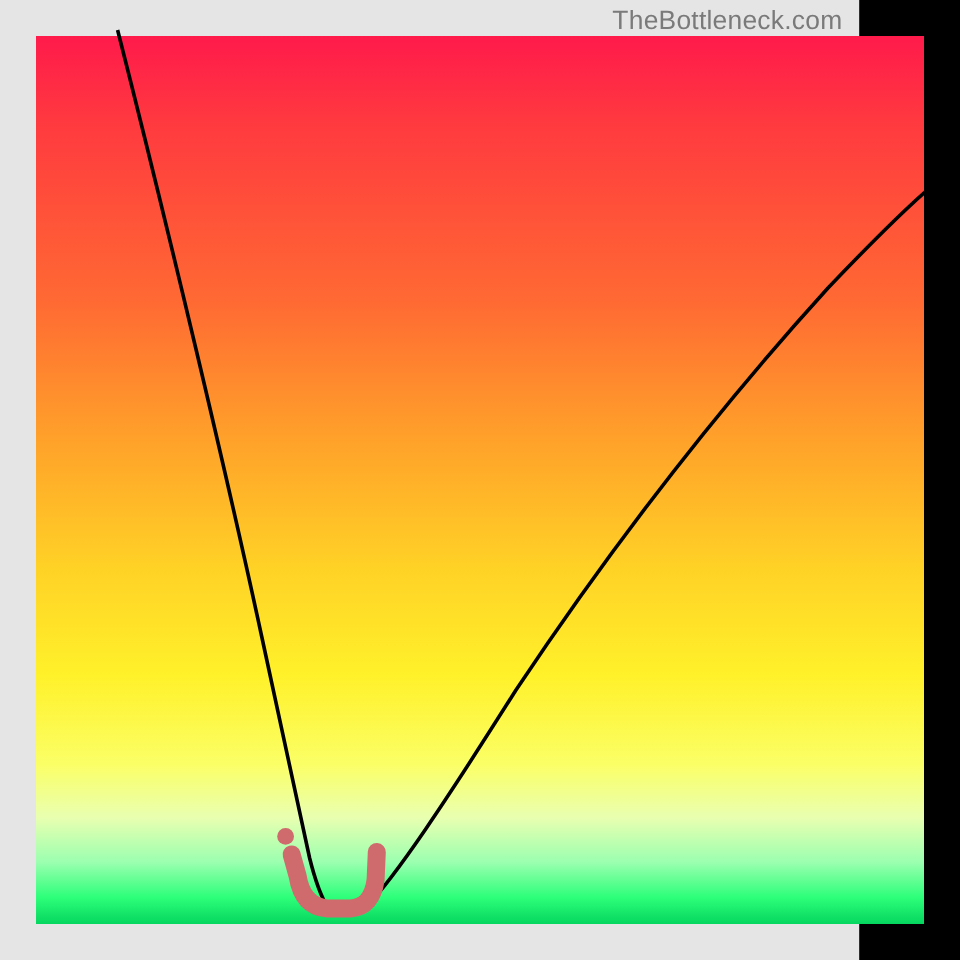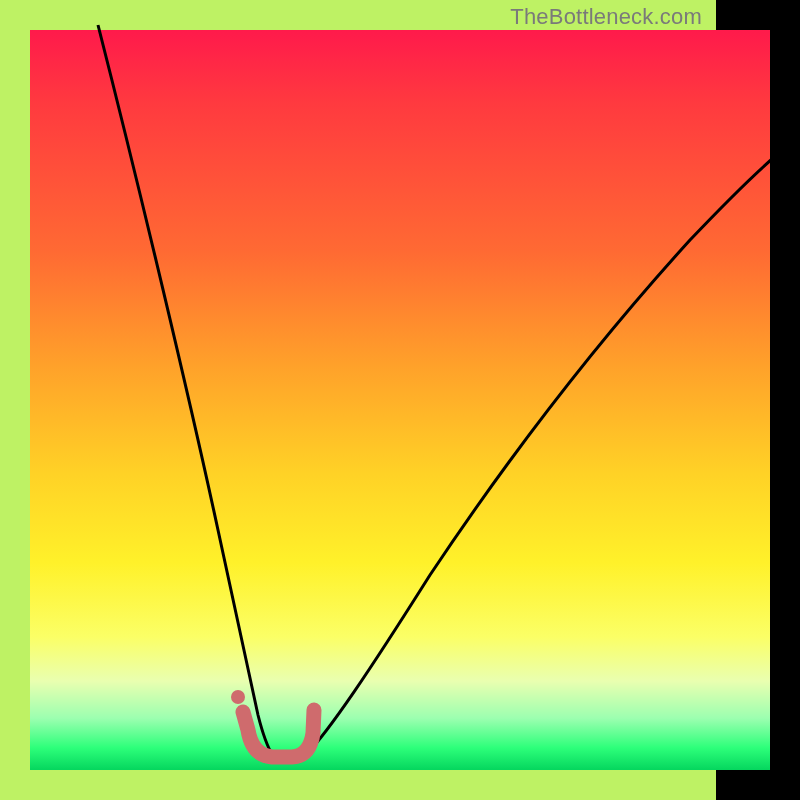--- a/index.html
+++ b/index.html
@@ -10,21 +10,21 @@
     background: #000;
     overflow: hidden;
     font-family: Arial, Helvetica, sans-serif;
   }
   .frame {
     position: absolute;
     left: 0;
     top: 0;
     width: 716px;
     height: 800px;
-    background: #bef264;
+    background: #e5e5e5;
   }
   .plot-area {
     position: absolute;
     left: 30px;
     top: 30px;
     width: 740px;
     height: 740px;
     
     background: linear-gradient(
       to bottom,

